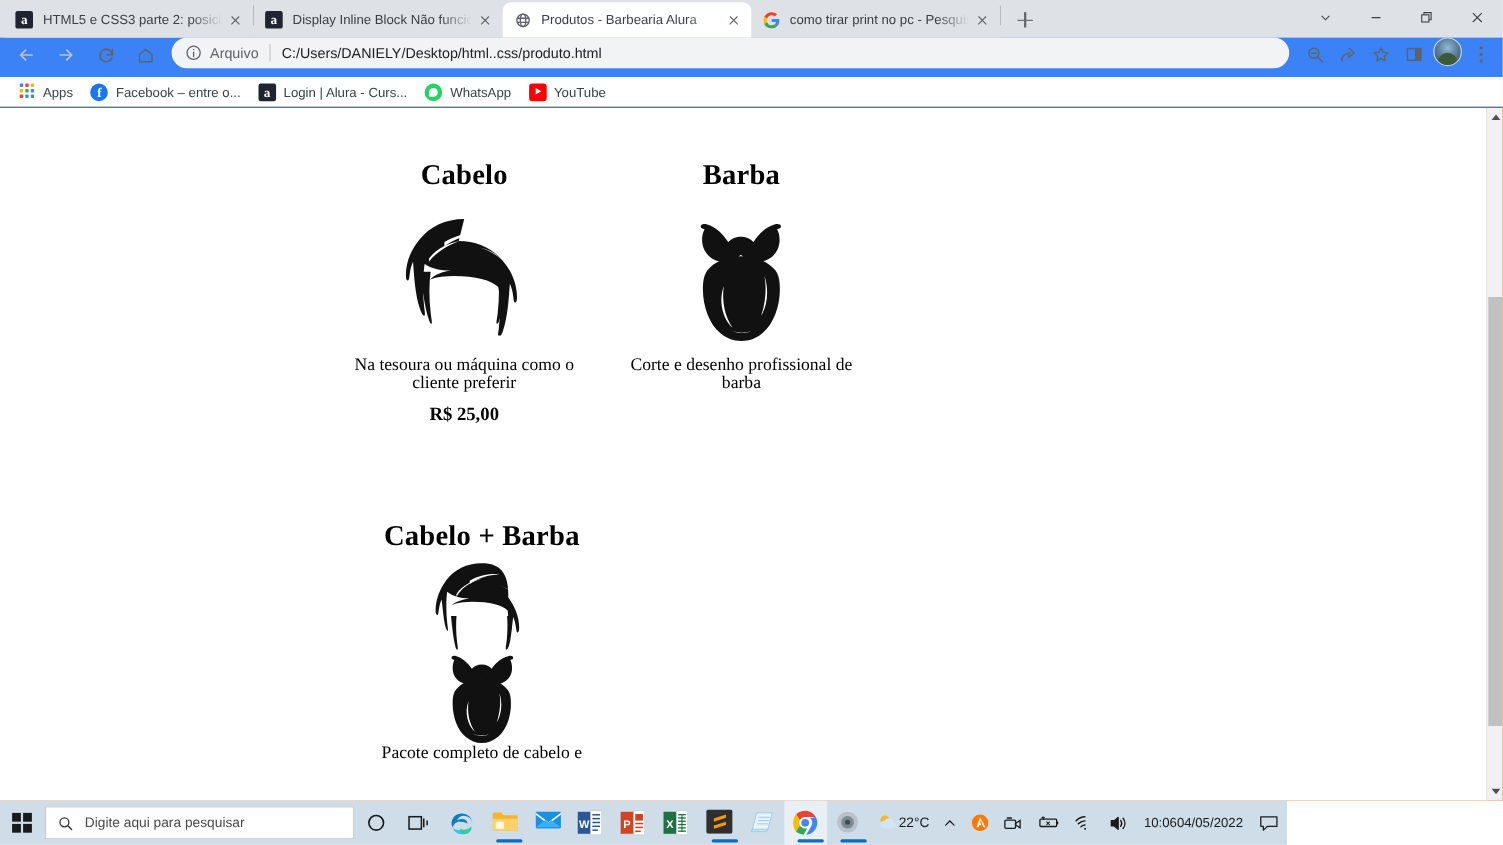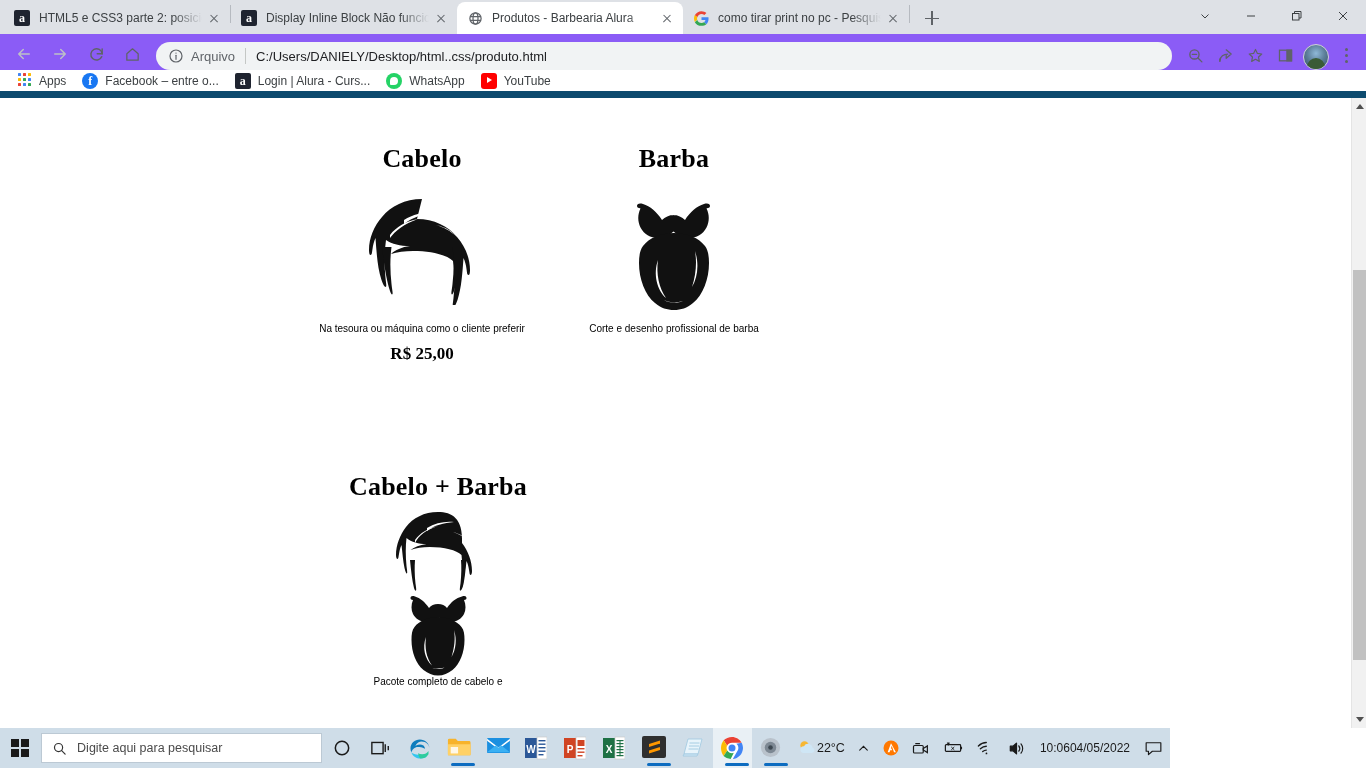--- a/index.html
+++ b/index.html
@@ -107,23 +107,23 @@
   .wc-btn {
     width: 46px; height: 32px;
     display: flex; align-items: center; justify-content: center;
     color: #3c4043;
   }
   .wc-btn svg { display: block; }
 
   
   #toolbar {
     height: 36px;
-    background: #8b5cf6;
+    background: #3b82f6;
     display: flex;
-    align-items: flex-end;
+    align-items: flex-start;
     padding: 0 6px;
   }
   .nav-btn {
     width: 32px; height: 32px;
     display: flex; align-items: center; justify-content: center;
     border-radius: 50%;
     color: #5f6368;
     margin: 0 2px;
   }
   .nav-btn.disabled { color: #bdc1c6; }
@@ -201,21 +201,21 @@
     display: block;
   }
 
   
   #bookmarks-bar {
     height: 28px;
     background: #ffffff;
     display: flex;
     align-items: center;
     padding: 0 8px;
-    border-bottom: 7px solid #0c4a6e;
+    border-bottom: 1px solid #0c4a6e;
   }
   .bookmark {
     display: flex;
     align-items: center;
     height: 22px;
     padding: 0 8px;
     border-radius: 4px;
     font-size: 12px;
     color: #3c4043;
     white-space: nowrap;
@@ -296,23 +296,23 @@
     margin: 0;
     letter-spacing: 0.2px;
   }
   .product-figure {
     height: 150px;
     display: flex;
     align-items: center;
     justify-content: center;
   }
   .product-desc {
-    font-size: 10px;
+    font-size: 16px;
     line-height: 1.05;
-    font-family: Liberation Sans, sans-serif;
+    font-family: Liberation Serif, serif;
     padding: 0 14px;
   }
   .product-price {
     font-size: 17px;
     font-weight: bold;
     font-family: "Liberation Serif", serif;
     margin-top: 9px;
   }
 
   

